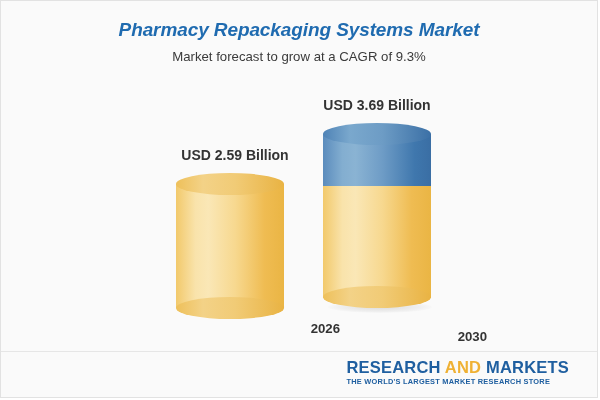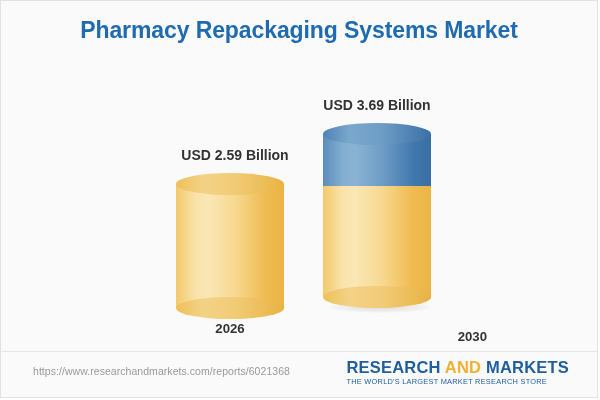--- a/index.html
+++ b/index.html
@@ -12,22 +12,22 @@
     position:relative;
     width:598px;height:398px;
     border:1px solid #e2e2e2;
     background:#fafafa;
     box-sizing:border-box;
     overflow:hidden;
   }
   
   .header{position:absolute;left:0;top:18px;width:100%;text-align:center;}
   .title{
-    font-size:23px;font-weight:bold;color:#1f6bb0;
-    letter-spacing:-0.1px;line-height:22px;
+    font-size:19px;font-weight:bold;color:#1f6bb0;
+    letter-spacing:-0.1px;line-height:22px;font-style:italic;
   }
   .subtitle{
     margin-top:7px;
     font-size:13.2px;color:#3a3a3a;line-height:18px;
   }
   
   .plot{position:absolute;left:0;top:0;width:100%;height:100%;}
 
   .value-label{
     position:absolute;
@@ -97,66 +97,66 @@
   .logo{
     position:absolute;right:28px;top:357px;
     text-align:left;
   }
   .logo-main{
     font-size:16.5px;font-weight:bold;color:#1f5fa0;
     letter-spacing:0.2px;line-height:18px;white-space:nowrap;
   }
   .logo-and{color:#efb134;}
   .logo-tag{
-    font-size:7.4px;font-weight:normal;color:#1f5fa0;
+    font-size:7.4px;font-weight:bold;color:#1f5fa0;
     letter-spacing:0.25px;line-height:10px;margin-top:1px;white-space:nowrap;
   }
 </style>
 </head>
 <body>
 
 <div class="card">
 
   <div class="header">
     <div class="title">Pharmacy Repackaging Systems Market</div>
+    <div class="subtitle">Market forecast to grow at a CAGR of 9.3%</div>
   </div>
 
   <div class="plot">
 
     <div class="value-label" style="left:124px;top:146px;">USD 2.59 Billion</div>
 
     <div class="shadow" style="left:180px;top:300px;width:104px;"></div>
 
     <div class="cyl" style="left:175px;top:172px;width:108px;height:135px;">
       <div class="cyl-body gold-body" style="top:11px;height:124px;"></div>
       <div class="cyl-bottom gold-bottom" style="top:124px;"></div>
       <div class="cyl-top gold-top" style="top:0;"></div>
     </div>
 
-    <div class="cat-label" style="left:119px;top:320px;">2026</div>
+    <div class="cat-label" style="left:119px;top:320px;text-align:right;">2026</div>
 
     <div class="value-label" style="left:266px;top:96px;">USD 3.69 Billion</div>
 
     <div class="shadow" style="left:327px;top:300px;width:104px;"></div>
 
     <div class="cyl" style="left:322px;top:122px;width:108px;height:185px;">
 
       <div class="cyl-body gold-body" style="top:63px;height:112px;"></div>
       <div class="cyl-bottom gold-bottom" style="top:163px;"></div>
 
       <div class="cyl-body blue-body" style="top:11px;height:52px;"></div>
       <div class="cyl-top blue-top" style="top:0;"></div>
     </div>
 
     <div class="cat-label" style="left:266px;top:328px;text-align:right;">2030</div>
 
   </div>
 
   <div class="divider"></div>
 
-  <div class="footer-url">https://www.researchandmarkets.com/reports/6021368</div>
 
   <div class="logo">
     <div class="logo-main"><span>RESEARCH </span><span class="logo-and">AND</span><span> MARKETS</span></div>
     <div class="logo-tag">THE WORLD'S LARGEST MARKET RESEARCH STORE</div>
   </div>
 
 </div>
 
 </body></html>

